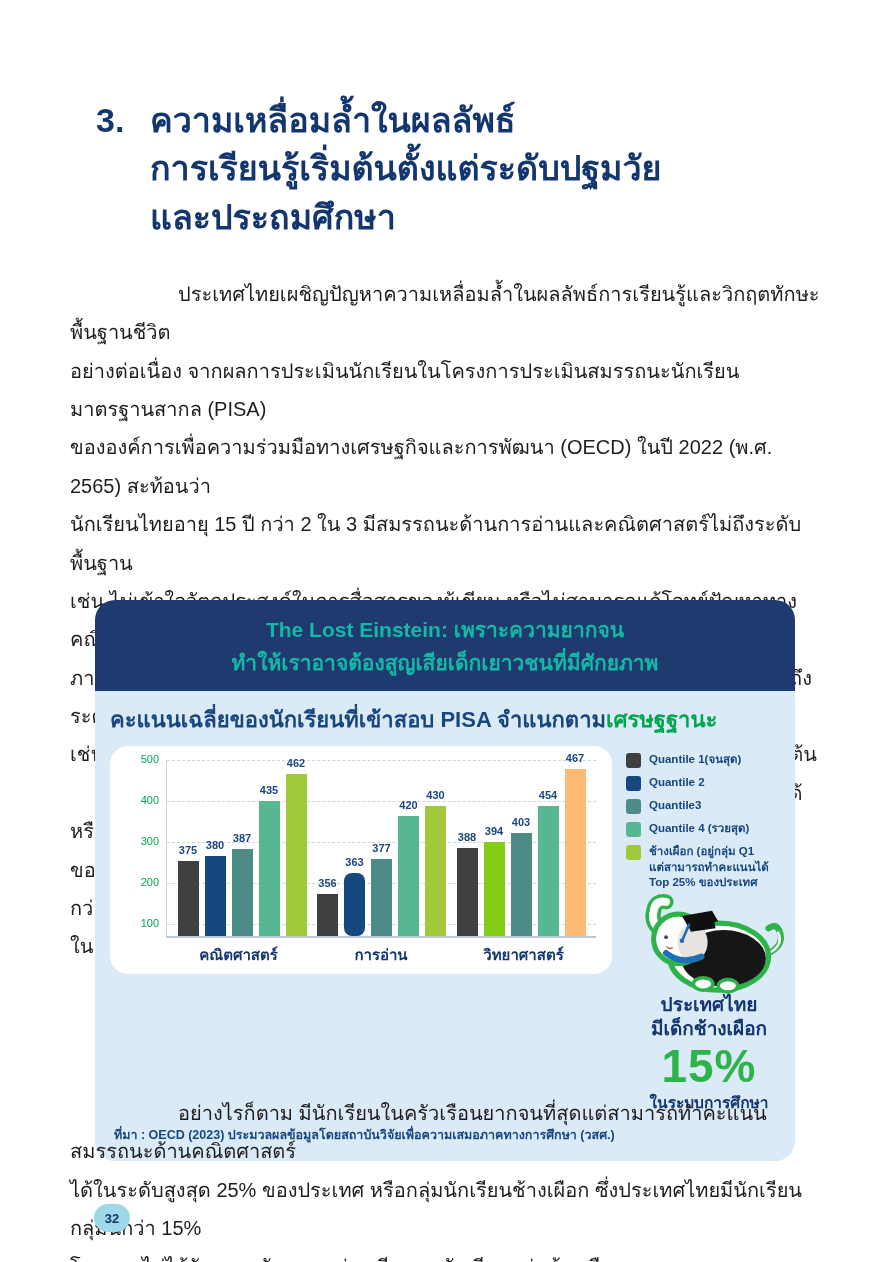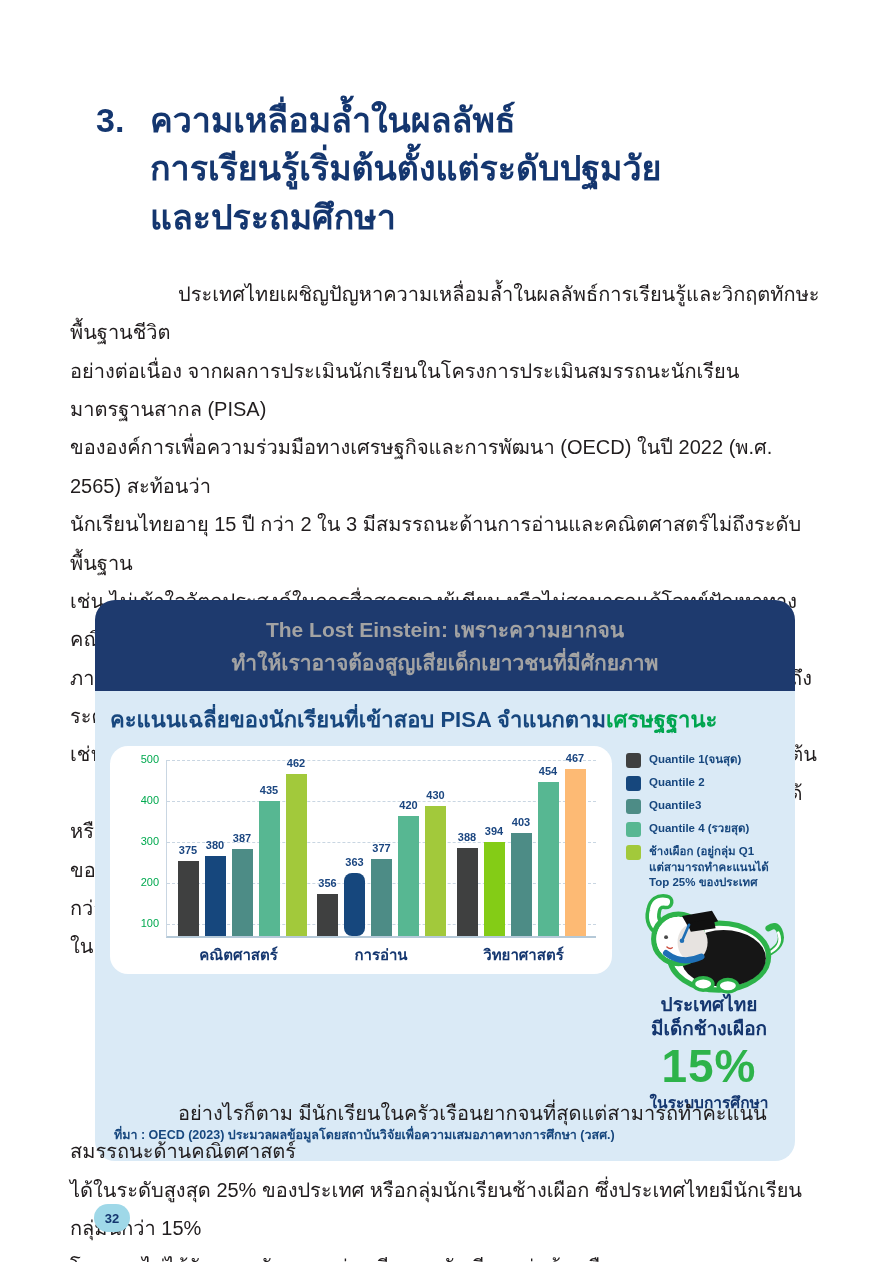--- a/index.html
+++ b/index.html
@@ -14,21 +14,21 @@
 
   
   .para { margin:0 70px; width:752px; font-size:20px; line-height:1.92; color:#211d1e;
           white-space:pre-line; text-indent:108px; }
   .para.first { margin-top:34px; }
   .para.after-card { margin-top:36px; }
 
   
   .card { position:absolute; left:95px; top:600px; width:700px; }
   .card-header { background:#1e3a6e; border-radius:20px 20px 0 0; padding:14px 20px 12px;
-                 text-align:center; color:#a3a3a3; }
+                 text-align:center; color:#14b8a6; }
   .card-header .l1, .card-header .l2 { font-size:21px; font-weight:800; line-height:1.55; }
   .card-body { background:#daeaf6; border-radius:0 0 20px 20px; padding:12px 15px 16px; }
 
   .sub-green { color:#00a54f; font-size:16.5px; font-weight:800; line-height:1.5; }
   .sub-line2 { font-size:22px; font-weight:800; line-height:1.5; color:#17477e; }
   .sub-line2 .green { color:#00a54f; }
 
   .chart-row { display:flex; margin-top:10px; }
   .chart-card { background:#ffffff; border-radius:18px; width:502px; height:228px; flex:none;
                 padding:14px 10px 0 10px; }
@@ -150,21 +150,21 @@
                 <div class="bar-group">
                   <div class="bar" style="height: 88px; background: rgb(63, 64, 64);">
                     <span class="bar-value">388</span>
                   </div>
                   <div class="bar" style="height: 94px; background: #84cc16;">
                     <span class="bar-value">394</span>
                   </div>
                   <div class="bar" style="height: 103px; background: rgb(77, 140, 134);">
                     <span class="bar-value">403</span>
                   </div>
-                  <div class="bar" style="height: 154px; background: rgb(87, 183, 146);">
+                  <div class="bar" style="height: 130px; background: rgb(87, 183, 146);">
                     <span class="bar-value">454</span>
                   </div>
                   <div class="bar" style="height: 167px; background: #fdba74;">
                     <span class="bar-value">467</span>
                   </div>
                 </div>
               </div>
             </div>
           <div class="cats">
               <div class="cat">คณิตศาสตร์</div>

